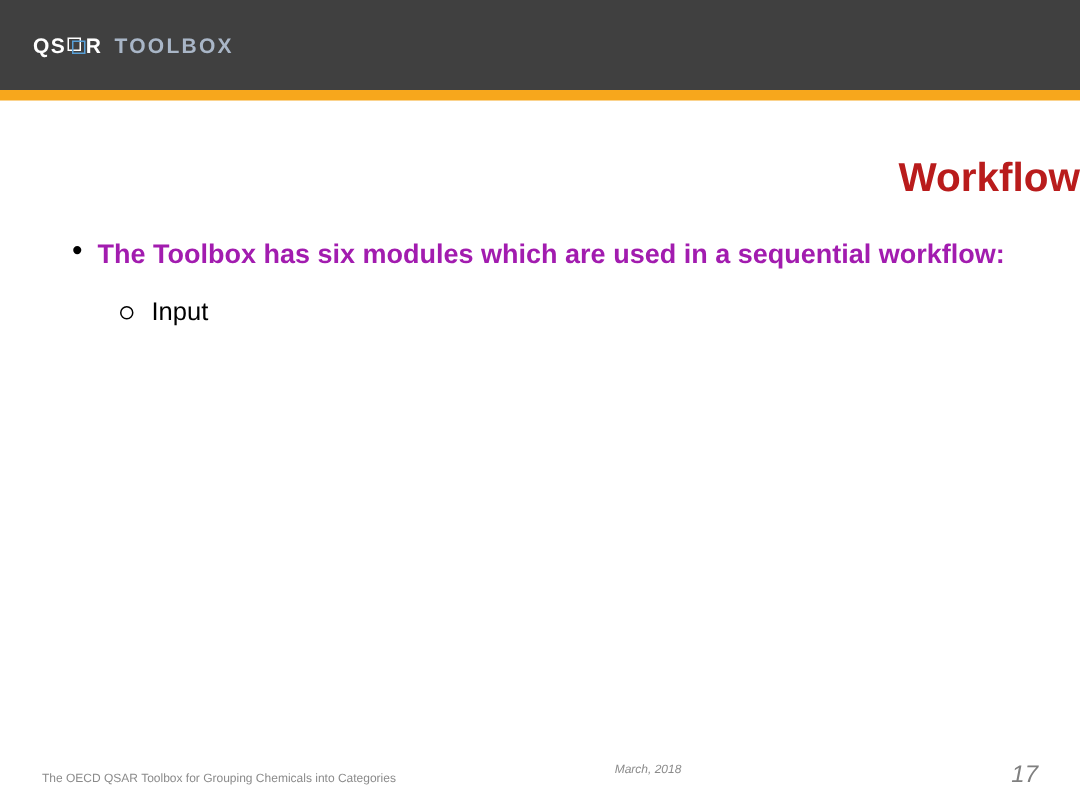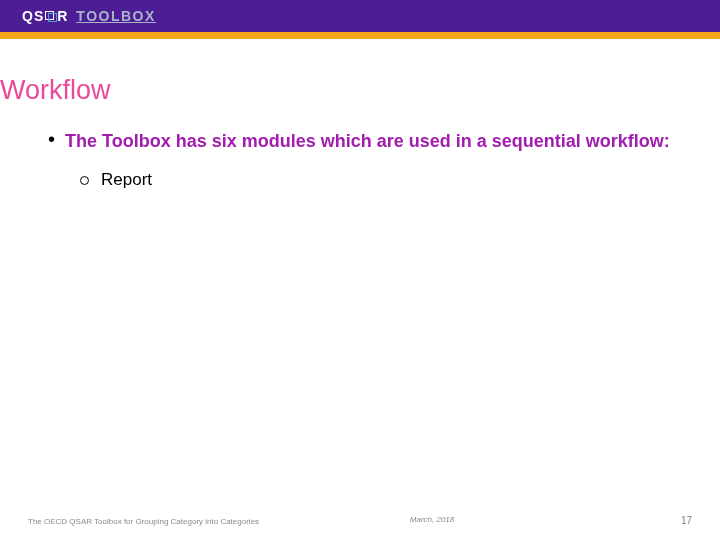--- a/index.html
+++ b/index.html
@@ -4,43 +4,42 @@
 <style>
   * { margin: 0; padding: 0; box-sizing: border-box; }
   html, body { width: 720px; height: 540px; overflow: hidden; }
   body {
     font-family: Verdana, Geneva, sans-serif;
     background: #ffffff;
     position: relative;
   }
   .header {
     width: 100%;
-    height: 32px;
-    background: #4c1d95;
+    height: 60px;
+    background: #404040;
     display: flex;
     align-items: center;
     padding-left: 22px;
   }
   .logo-qsar {
     color: #ffffff;
     font-weight: 700;
     font-size: 14px;
     letter-spacing: 1px;
     font-family: Verdana, sans-serif;
     display: inline-flex;
     align-items: center;
   }
   .logo-toolbox {
     color: #a9b6c7;
     font-weight: 700;
     font-size: 14px;
     letter-spacing: 1.5px;
     margin-left: 8px;
     font-family: Verdana, sans-serif;
-    text-decoration: underline;
   }
   .logo-square {
     display: inline-block;
     position: relative;
     width: 11px;
     height: 11px;
     margin: 0 1px;
     vertical-align: middle;
   }
   .logo-square::before,
@@ -52,24 +51,24 @@
     height: 7px;
   }
   .logo-square::before { left: 0; top: 0; }
   .logo-square::after { left: 2.5px; top: 2.5px; border-color: #58a0d7; }
   .orange-bar {
     width: 100%;
     height: 7px;
     background: #f7a71c;
   }
   .slide-title {
-    text-align: left;
-    color: #ec4899;
+    text-align: right;
+    color: #b91c1c;
     font-size: 27px;
-    font-weight: 400;
+    font-weight: 700;
     margin-top: 36px;
     font-family: Verdana, sans-serif;
   }
   .content {
     padding: 24px 48px 0 48px;
   }
   .lead-block {
     display: flex;
     align-items: flex-start;
   }
@@ -119,21 +118,21 @@
     width: 100%;
     padding: 0 28px 0 28px;
     display: flex;
     justify-content: space-between;
     align-items: baseline;
     color: #8b8b8b;
     font-size: 8px;
     font-family: Verdana, sans-serif;
   }
   .footer .date { position: absolute; left: 60%; transform: translateX(-50%); font-style: italic; }
-  .footer .page { font-size: 10px; color: #808080; }
+  .footer .page { font-size: 16px; color: #808080; font-style: italic; }
 </style>
 </head>
 <body>
 
 <div class="header">
   <span class="logo-qsar">
     <span>QS</span>
     <span class="logo-square"></span>
     <span>R</span>
   </span>
@@ -144,22 +143,22 @@
 <h1 class="slide-title">Workflow</h1>
 
 <div class="content">
   <div class="lead-block">
     <span class="bullet-dot">•</span>
     <div class="lead-text">The Toolbox has six modules which are used in a sequential workflow:</div>
   </div>
   <ul class="sub-list">
     <li>
         <span class="circ"></span>
-        <span>Report</span>
+        <span>Input</span>
       </li>
   </ul>
 </div>
 
 <div class="footer">
-  <span>The OECD QSAR Toolbox for Grouping Category into Categories</span>
+  <span>The OECD QSAR Toolbox for Grouping Chemicals into Categories</span>
   <span class="date">March, 2018</span>
   <span class="page">17</span>
 </div>
 
 </body></html>

